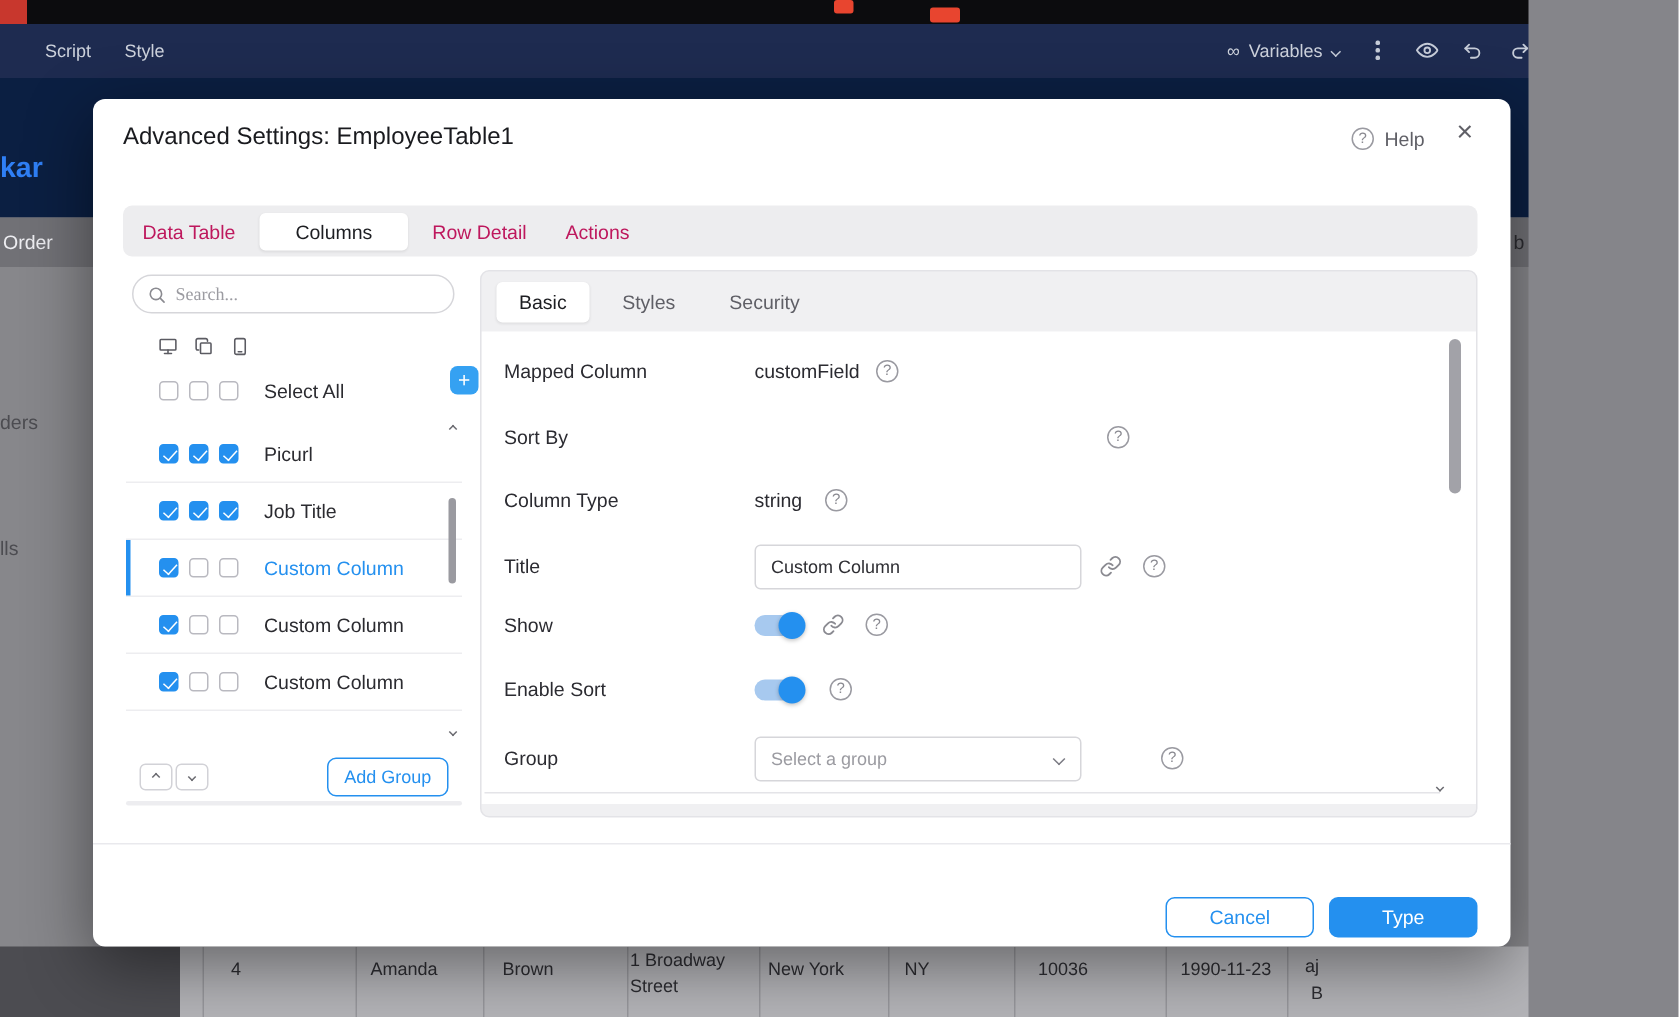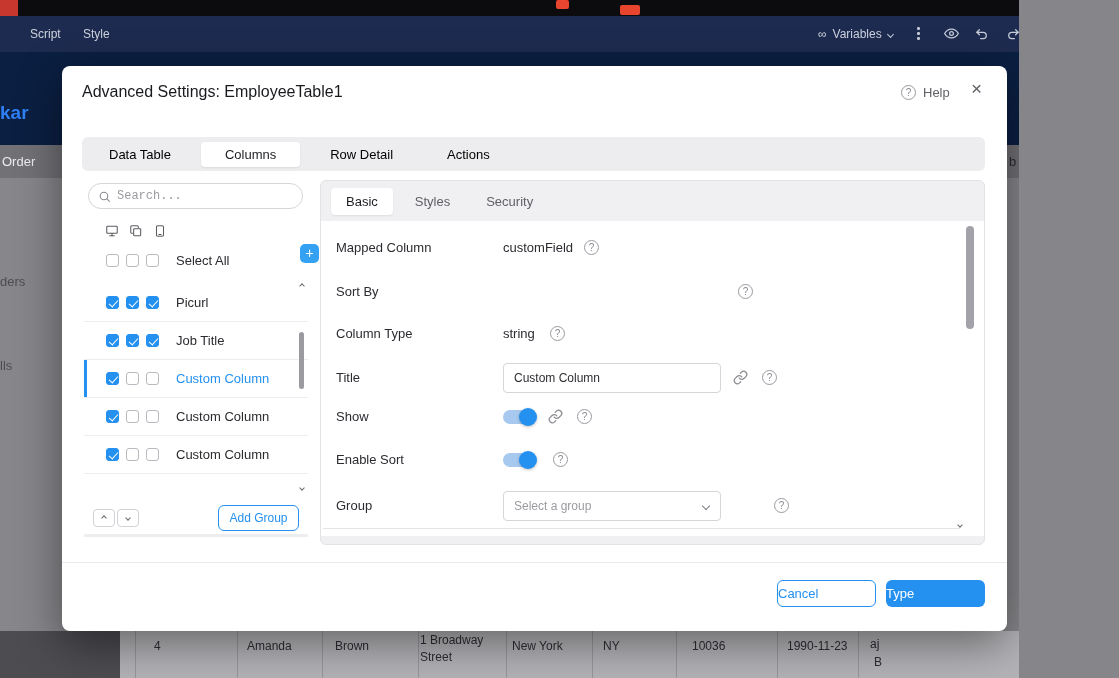--- a/index.html
+++ b/index.html
@@ -43,27 +43,27 @@
 
   
   .modal { position:absolute; left:62px; top:66px; width:945px; height:565px; background:#fff; border-radius:8px; box-shadow:0 12px 45px rgba(0,0,0,.45); }
   .m-title { position:absolute; left:20px; top:17px; font-size:16px; font-weight:500; color:#191a1e; }
   .m-help { position:absolute; left:839px; top:19px; display:flex; align-items:center; gap:7px; }
   .help-circ { display:inline-block; width:15px; height:15px; border:1px solid #9a9aa1; border-radius:50%; color:#8a8a91; font-size:10px; line-height:13px; text-align:center; }
   .m-help .ht { font-size:13px; color:#606067; }
   .m-close { position:absolute; left:909px; top:12px; font-size:19px; color:#606067; cursor:default; }
 
   .m-tabbar { position:absolute; left:20px; top:71px; width:903px; height:34px; background:#ededef; border-radius:6px; display:flex; align-items:center; }
-  .m-tab { padding:8px 27px; font-size:13px; color:#000000; }
+  .m-tab { padding:8px 13px; font-size:13px; color:#be185d; }
   .m-tab.active { background:#fff; border-radius:4px; margin:0 3px; padding:5px 24px; color:#1d1e22; font-weight:500; box-shadow:0 1px 2px rgba(0,0,0,.08); }
 
   
   .search-box { position:absolute; left:26px; top:117px; width:215px; height:26px; border:1px solid #d6d6da; border-radius:13px; display:flex; align-items:center; gap:6px; padding:0 9px; }
   .search-box svg { width:13px; height:13px; stroke:#8a8a90; fill:none; stroke-width:2; stroke-linecap:round; }
-  .search-box input { border:none; outline:none; flex:1; font-size:12px; color:#14532d; font-family:Liberation Mono, monospace; background:transparent; }
+  .search-box input { border:none; outline:none; flex:1; font-size:12px; color:#14532d; font-family:Liberation Serif, serif; background:transparent; }
   .search-box input::placeholder { color:#9b9ba1; }
   .dev-icons { position:absolute; left:43px; top:158px; display:flex; gap:10px; }
   .dev-icons svg { width:14px; height:14px; stroke:#5b5b62; fill:none; stroke-width:1.8; stroke-linecap:round; stroke-linejoin:round; }
 
   .row-selectall { position:absolute; left:22px; top:181px; width:224px; height:26px; display:flex; align-items:center; padding-left:22px; }
   .rows-wrap { position:absolute; left:22px; top:218px; width:224px; }
   .col-row { position:relative; height:38px; display:flex; align-items:center; padding-left:22px; border-bottom:1px solid #ededf0; }
   .col-row.selected::before { content:""; position:absolute; left:0; top:0; width:3px; height:100%; background:#2490ef; }
   .cb { width:13px; height:13px; border:1.5px solid #b9b9c0; border-radius:3px; background:#fff; margin-right:7px; position:relative; flex:none; }
   .cb.on { background:#2490ef; border-color:#2490ef; }
@@ -93,21 +93,21 @@
   .help-ic { position:absolute; top:7px; width:15px; height:15px; border:1px solid #9a9aa1; border-radius:50%; color:#8a8a91; font-size:10px; line-height:13px; text-align:center; }
   .link-ic { position:absolute; top:7px; width:15px; height:15px; }
   .link-ic svg { width:15px; height:15px; stroke:#8a8a91; fill:none; stroke-width:2; stroke-linecap:round; stroke-linejoin:round; }
   .toggle { position:absolute; left:167px; top:8px; width:32px; height:14px; border-radius:7px; background:#a7c9ef; }
   .toggle .knob { position:absolute; right:-2px; top:-2px; width:18px; height:18px; border-radius:50%; background:#2490ef; box-shadow:0 1px 3px rgba(0,0,0,.25); }
   .sp-divider { position:absolute; left:2px; right:24px; top:307px; height:1px; background:#e4e4e8; }
   .sp-chev { position:absolute; left:637px; top:302px; }
   .sp-thumb { position:absolute; left:645px; top:5px; width:8px; height:103px; background:#a2a2a8; border-radius:4px; }
 
   .m-footer-line { position:absolute; left:0; top:496px; width:945px; height:1px; background:#e9e9ed; }
-  .btn { position:absolute; top:514px; height:27px; border-radius:6px; font-size:13px; line-height:25px; }
+  .btn { position:absolute; top:532px; height:27px; border-radius:6px; font-size:13px; line-height:25px; text-align:center; }
   .btn.cancel { left:715px; width:99px; border:1px solid #2490ef; color:#2490ef; background:#fff; }
   .btn.save { left:824px; width:99px; background:#2490ef; color:#fff; line-height:27px; }
 </style>
 </head>
 <body>
 
 <div class="stage">
 
   <div class="bar1">
     <div class="red-a"></div>

